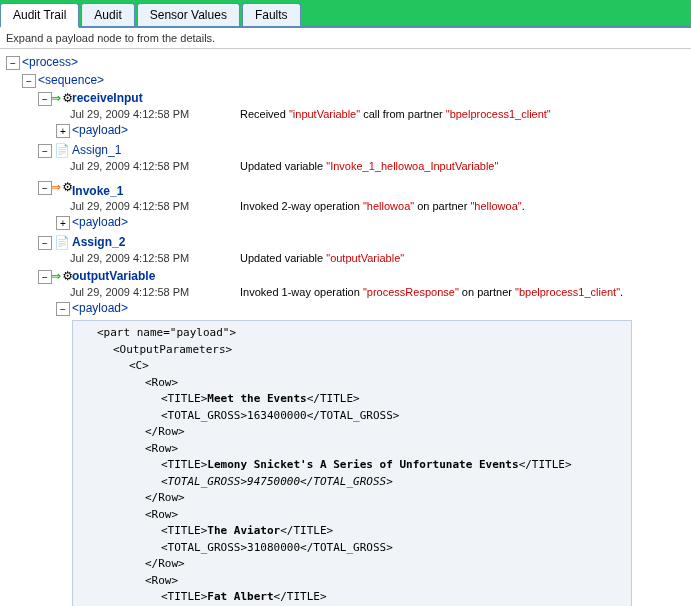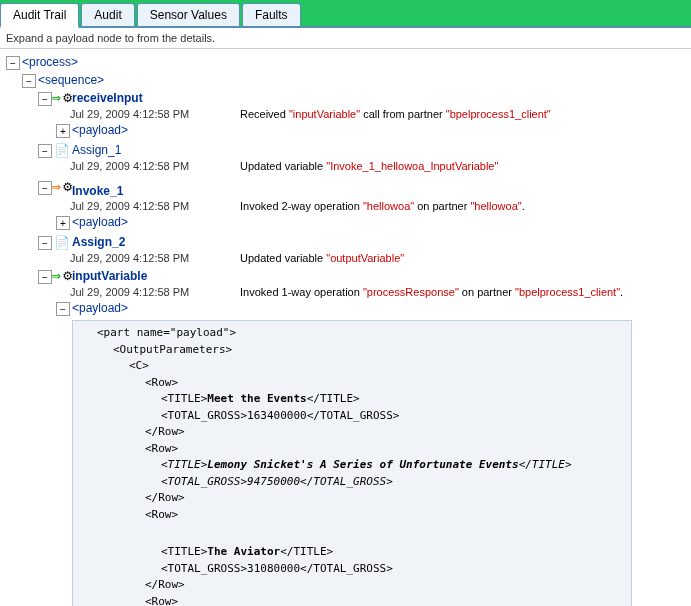--- a/index.html
+++ b/index.html
@@ -213,21 +213,21 @@
               <span class="event-time" style="min-width:160px;">Jul 29, 2009 4:12:58 PM</span>
               <span class="event-desc">Updated variable <span class="highlight">"outputVariable"</span></span>
             </div>
           </div>
         </div>
 
         <div class="tree-node" style="margin-top:2px;">
           <div class="tree-row" style="align-items:center;">
             <span class="expand-btn">−</span>
             <span class="node-icon"><span class="green-arrow">⇒</span>⚙</span>
-            <span class="node-label" style="font-weight:bold;">inputVariable</span>
+            <span class="node-label" style="font-weight:bold;">outputVariable</span>
           </div>
           <div style="margin-left:18px;">
             <div class="event-row">
               <span style="width:14px; flex-shrink:0;"></span>
               <span class="event-time" style="min-width:160px;">Jul 29, 2009 4:12:58 PM</span>
               <span class="event-desc">Invoked 1-way operation <span class="highlight">"processResponse"</span> on partner <span class="highlight">"bpelprocess1_client"</span>.</span>
             </div>
 
             <div style="margin-left:0;">
               <div class="tree-row" style="align-items:center;">
@@ -237,25 +237,25 @@
               <div style="margin-left:16px;">
                 <div class="payload-box">
                   <div style="padding-left:16px;">&lt;part name="payload"&gt;</div>
                   <div style="padding-left:32px;">&lt;OutputParameters&gt;</div>
                   <div style="padding-left:48px;">&lt;C&gt;</div>
                   <div style="padding-left:64px;">&lt;Row&gt;</div>
                   <div style="padding-left:80px;">&lt;TITLE&gt;<strong>Meet the Events</strong>&lt;/TITLE&gt;</div>
                   <div style="padding-left:80px;">&lt;TOTAL_GROSS&gt;163400000&lt;/TOTAL_GROSS&gt;</div>
                   <div style="padding-left:64px;">&lt;/Row&gt;</div>
                   <div style="padding-left:64px;">&lt;Row&gt;</div>
-                  <div style="padding-left:80px;font-style:italic;">&lt;TITLE&gt;<strong>Lemony Snicket's A Series of Unfortunate Events</strong>&lt;/TITLE&gt;</div>
+                  <div style="padding-left:80px;">&lt;TITLE&gt;<strong>Lemony Snicket's A Series of Unfortunate Events</strong>&lt;/TITLE&gt;</div>
                   <div style="padding-left:80px;font-style:italic;">&lt;TOTAL_GROSS&gt;94750000&lt;/TOTAL_GROSS&gt;</div>
                   <div style="padding-left:64px;">&lt;/Row&gt;</div>
                   <div style="padding-left:64px;">&lt;Row&gt;</div>
-                  <div style="padding-left:80px;margin-top:21px;">&lt;TITLE&gt;<strong>The Aviator</strong>&lt;/TITLE&gt;</div>
+                  <div style="padding-left:80px;">&lt;TITLE&gt;<strong>The Aviator</strong>&lt;/TITLE&gt;</div>
                   <div style="padding-left:80px;">&lt;TOTAL_GROSS&gt;31080000&lt;/TOTAL_GROSS&gt;</div>
                   <div style="padding-left:64px;">&lt;/Row&gt;</div>
                   <div style="padding-left:64px;">&lt;Row&gt;</div>
                   <div style="padding-left:80px;">&lt;TITLE&gt;<strong>Fat Albert</strong>&lt;/TITLE&gt;</div>
 
                 </div>
               </div>
             </div>
           </div>
         </div>

